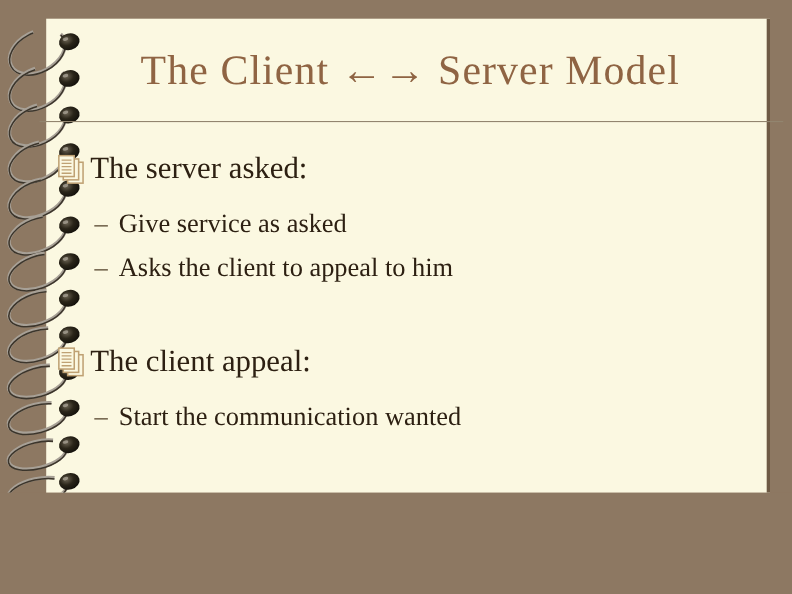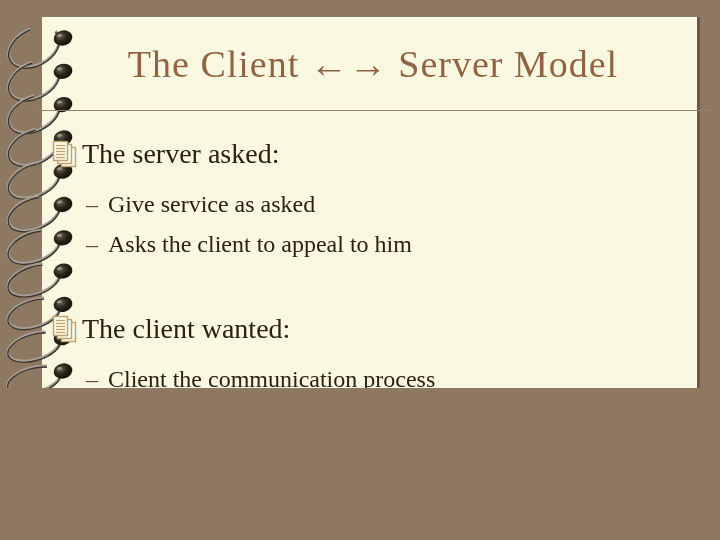--- a/index.html
+++ b/index.html
@@ -1,17 +1,17 @@
 <!DOCTYPE html>
 <html><head>
 <meta charset="utf-8">
 <style>
   html,body{margin:0;padding:0;background:#8d7862;}
   .stage{
-    position:relative;width:720px;height:388px;overflow:hidden;
+    position:relative;width:720px;height:448px;overflow:hidden;
     background:#8d7862;
     font-family:"Liberation Serif","DejaVu Serif",serif;
   }
   .page{
     position:absolute;left:42px;top:17px;width:655px;height:503px;
     background:#fbf8e1;
     border-right:3px solid #6e5a44;
     border-bottom:3px solid #6e5a44;
   }
   .spiral{position:absolute;left:0;top:0;width:100px;height:540px;}
@@ -156,24 +156,24 @@
             <rect x="1.5" y="1.5" width="14" height="19"></rect>
           </g>
           <g stroke="#bfa173" stroke-width="1.2">
             <line x1="4" y1="5.5" x2="13" y2="5.5"></line>
             <line x1="4" y1="8.5" x2="13" y2="8.5"></line>
             <line x1="4" y1="11.5" x2="13" y2="11.5"></line>
             <line x1="4" y1="14.5" x2="13" y2="14.5"></line>
             <line x1="4" y1="17.5" x2="13" y2="17.5"></line>
           </g>
         </svg>
-        <span class="heading-text">The client wanted:</span>
+        <span class="heading-text">The client appeal:</span>
       </div>
       <div class="sub-bullets">
     <div class="sub-bullet">
-      <span class="dash">–</span><span class="sub-text">Client the communication process</span>
+      <span class="dash">–</span><span class="sub-text">Start the communication wanted</span>
     </div>
 
   </div>
     </div>
   </div>
 
 </div>
 
 </body></html>

